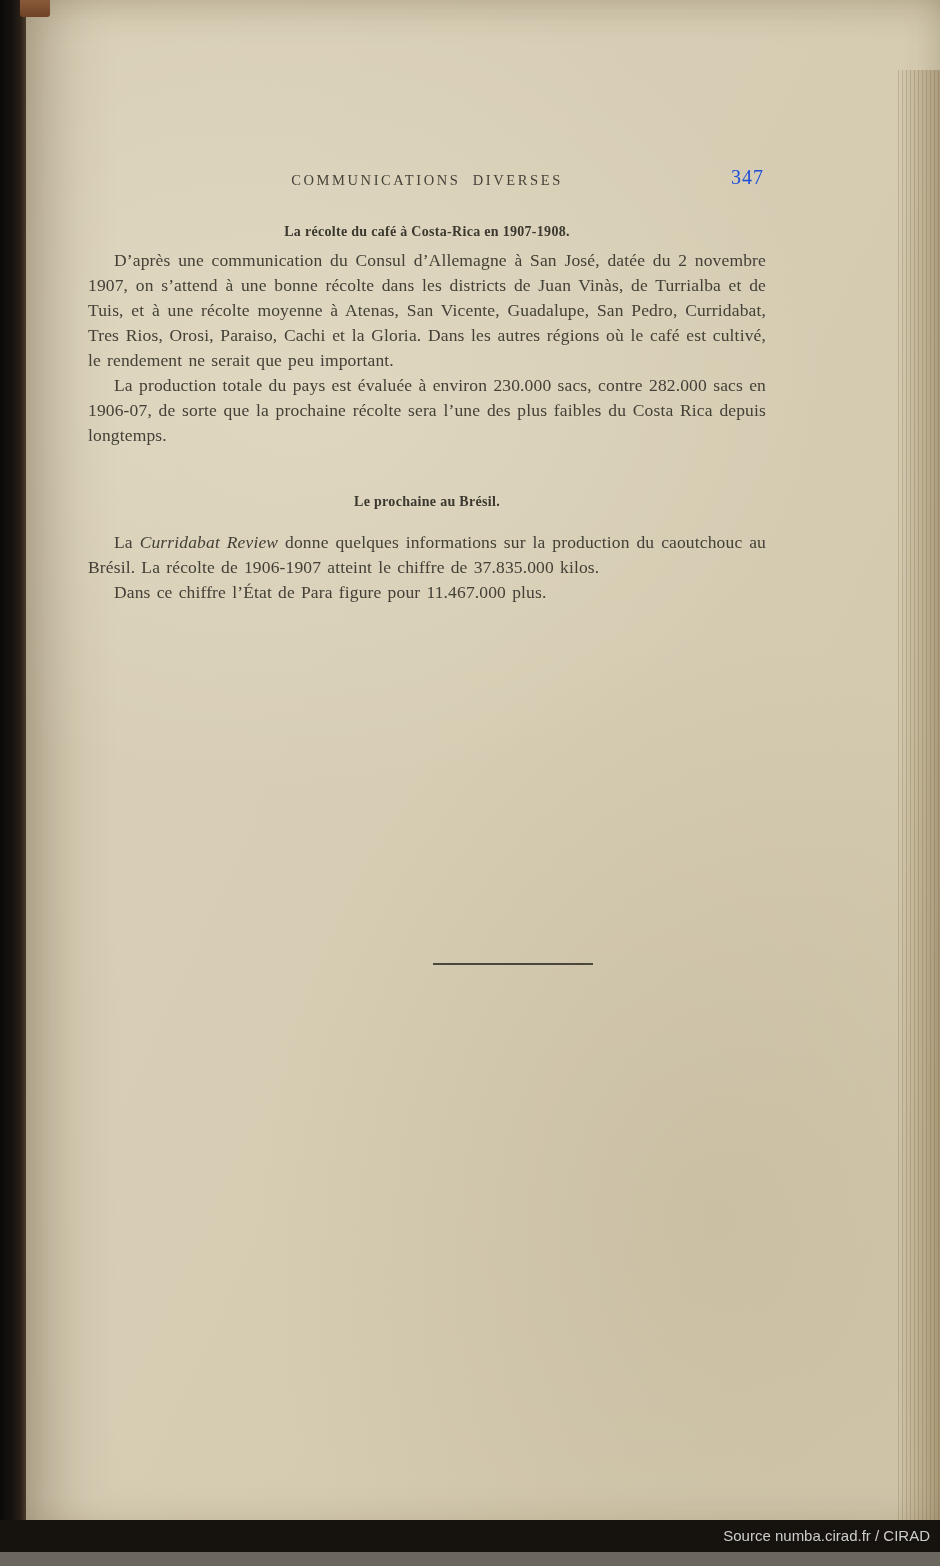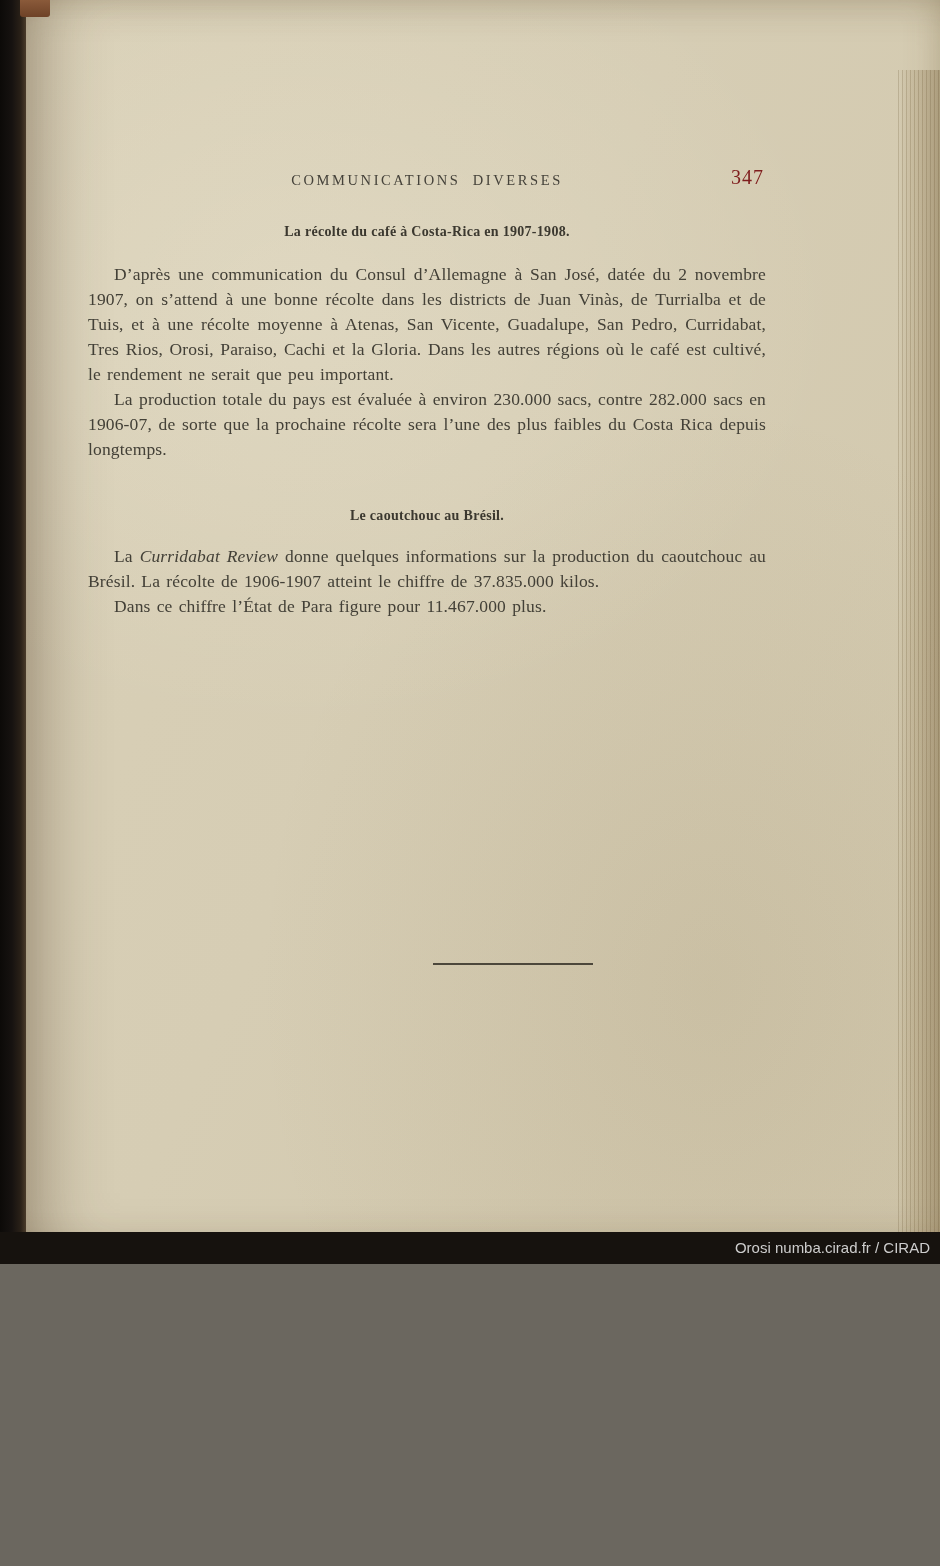--- a/index.html
+++ b/index.html
@@ -3,21 +3,21 @@
 <meta charset="utf-8">
 <style>
   html, body {
     margin: 0;
     padding: 0;
     background: #6b675f;
   }
   .scan-canvas {
     position: relative;
     width: 940px;
-    height: 1264px;
+    height: 1552px;
     margin: 0 auto;
     overflow: hidden;
     background: #d6cdb4;
     font-family: "Liberation Serif", "DejaVu Serif", serif;
   }
 
   
   .book-spine {
     position: absolute;
     left: 0; top: 0; bottom: 0;
@@ -77,21 +77,21 @@
     letter-spacing: 2.6px;
     word-spacing: 6px;
     color: #45423a;
   }
   .page-number {
     position: absolute;
     right: 2px;
     top: -6px;
     font-size: 20px;
     letter-spacing: 1px;
-    color: #7f1d1d;
+    color: #1d4ed8;
   }
   .article-title {
     margin: 30px 0 0 0;
     text-align: center;
     font-size: 14px;
     font-weight: bold;
     letter-spacing: 0.3px;
     color: #3b382f;
   }
   .article-title.second {
@@ -101,21 +101,21 @@
     margin: 0;
     font-size: 17.5px;
     line-height: 25px;
     text-align: justify;
     text-indent: 26px;
     letter-spacing: 0.15px;
     word-spacing: 1.6px;
     color: #434037;
   }
   .body-para.first-of-section {
-    margin-top: 22px;
+    margin-top: 8px;
   }
   .body-para.after-title-2 {
     margin-top: 20px;
   }
   .italic { font-style: italic; }
 
   .section-divider {
     position: absolute;
     left: 433px;
     top: 963px;
@@ -160,27 +160,27 @@
       <span class="running-title">COMMUNICATIONS DIVERSES</span>
       <span class="page-number">347</span>
     </div>
 
     <h2 class="article-title">La récolte du café à Costa-Rica en 1907-1908.</h2>
 
     <p class="body-para first-of-section">D’après une communication du Consul d’Allemagne à San José, datée du 2 novembre 1907, on s’attend à une bonne récolte dans les districts de Juan Vinàs, de Turrialba et de Tuis, et à une récolte moyenne à Atenas, San Vicente, Guadalupe, San Pedro, Curridabat, Tres Rios, Orosi, Paraiso, Cachi et la Gloria. Dans les autres régions où le café est cultivé, le rendement ne serait que peu important.</p>
 
     <p class="body-para">La production totale du pays est évaluée à environ 230.000 sacs, contre 282.000 sacs en 1906-07, de sorte que la prochaine récolte sera l’une des plus faibles du Costa Rica depuis longtemps.</p>
 
-    <h2 class="article-title second">Le caoutchouc au Brésil.</h2>
+    <h2 class="article-title second">Le prochaine au Brésil.</h2>
 
     <p class="body-para after-title-2"><span>La </span><span class="italic">Curridabat Review</span><span> donne quelques informations sur la production du caoutchouc au Brésil. La récolte de 1906-1907 atteint le chiffre de 37.835.000 kilos.</span></p>
 
     <p class="body-para">Dans ce chiffre l’État de Para figure pour 11.467.000 plus.</p>
 
   </div>
 
   <div class="section-divider"></div>
 
   <div class="source-bar">
-    <span class="source-credit">Orosi numba.cirad.fr / CIRAD</span>
+    <span class="source-credit">Source numba.cirad.fr / CIRAD</span>
   </div>
 
 </div>
 
 </body></html>

